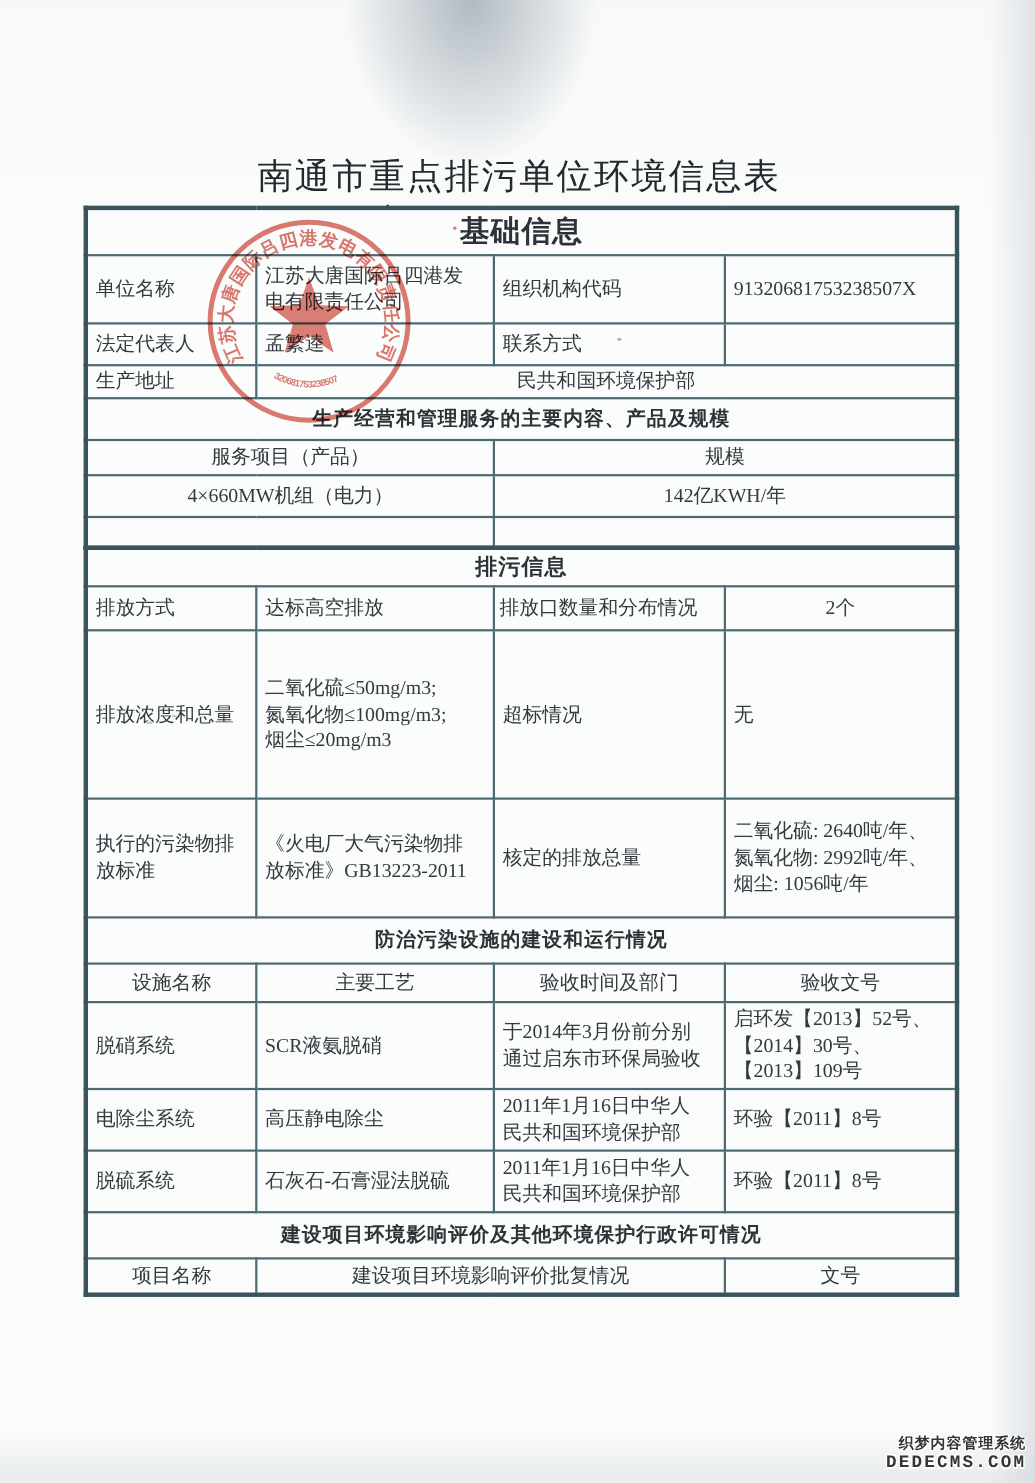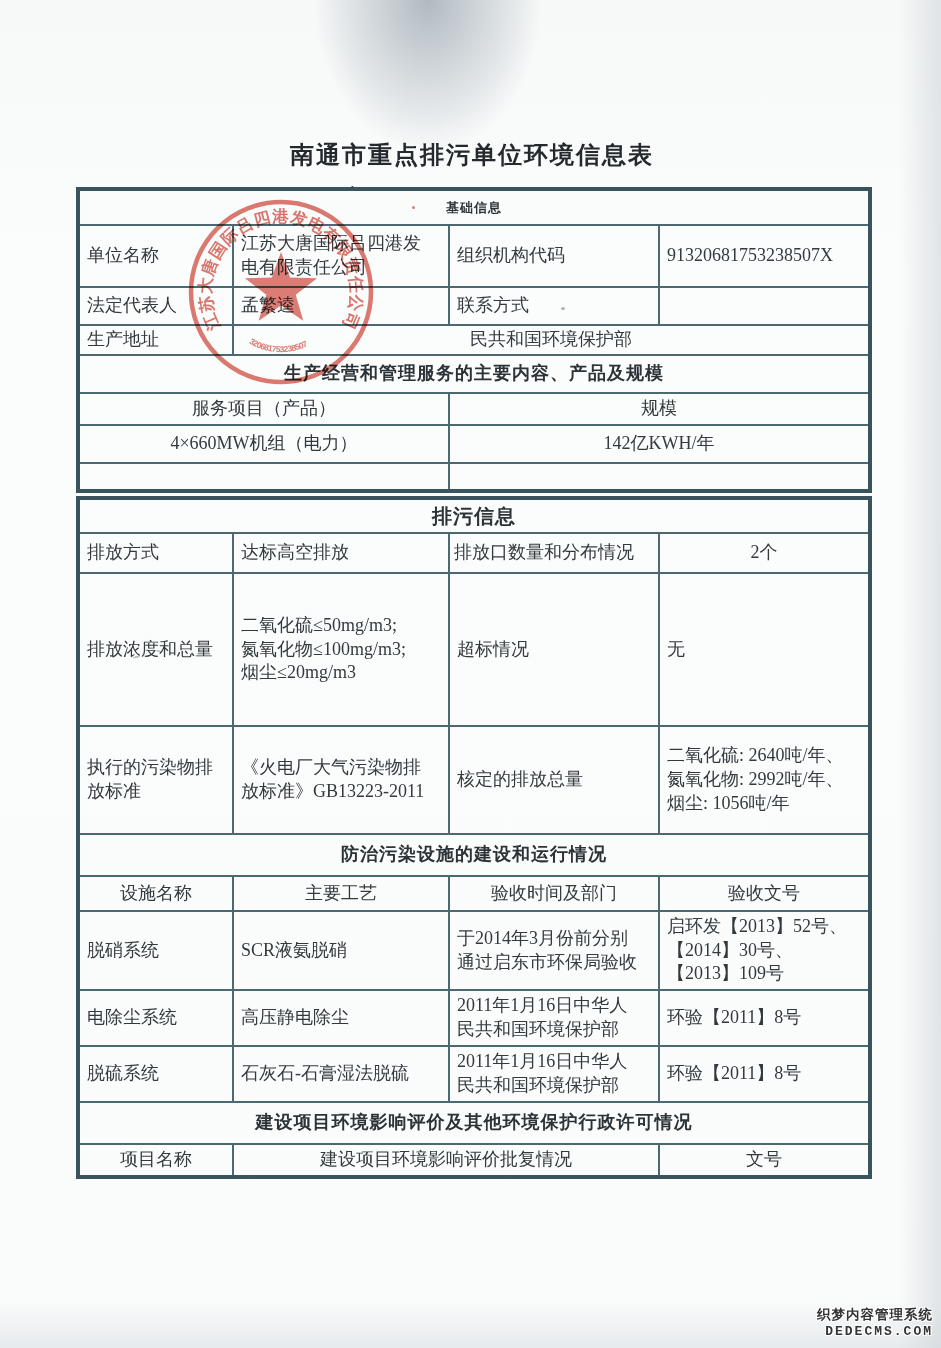--- a/index.html
+++ b/index.html
@@ -8,21 +8,21 @@
     font-family:"Liberation Serif","DejaVu Serif",serif;
     color:#333a3e;
     background:
       radial-gradient(150px 200px at 428px 0px, rgba(160,171,180,0.80), rgba(188,197,203,0.40) 52%, rgba(255,255,255,0) 76%),
       linear-gradient(90deg, rgba(255,255,255,0) 95.5%, rgba(203,210,215,0.55) 100%),
       linear-gradient(0deg, rgba(208,214,219,0.45) 0%, rgba(255,255,255,0) 3.5%),
       linear-gradient(180deg,#f7f8f8 0%,#fbfcfc 20%,#fafbfb 100%);
   }
   .title{
     position:absolute;left:76px;top:139px;width:792px;
-    text-align:center;font-size:24px;font-weight:bold;color:#24292d;
+    text-align:center;font-size:32px;font-weight:normal;color:#24292d;
     letter-spacing:2px;margin:0;
   }
   table.doc{
     position:absolute;left:76px;border-collapse:collapse;table-layout:fixed;
     width:792px;
   }
   table.doc{border:4px solid #3a545d;}
   table.doc td{
     border:2px solid #4c6871;
     font-size:18px;line-height:1.32;
@@ -41,39 +41,39 @@
   
   .speck{position:absolute;border-radius:50%;}
   
   .wm{
     position:absolute;right:8px;bottom:9px;text-align:right;
     font-family:"Liberation Sans","DejaVu Sans",sans-serif;
     color:#343434;
     text-shadow:-1px -1px 0 #fff,1px -1px 0 #fff,-1px 1px 0 #fff,1px 1px 0 #fff;
   }
   .wm-cn{font-size:13.5px;font-weight:bold;letter-spacing:1px;}
-  .wm-en{font-size:13px;font-weight:bold;letter-spacing:2px;font-family:"Liberation Mono","DejaVu Sans Mono",monospace;}
+  .wm-en{font-size:16px;font-weight:bold;letter-spacing:2px;font-family:"Liberation Mono","DejaVu Sans Mono",monospace;}
 </style>
 </head>
 <body>
 
 <div class="page">
 
   <h1 class="title">南通市重点排污单位环境信息表</h1>
 
   <table class="doc" style="top:187px;">
     <colgroup>
         <col style="width:155px">
         <col style="width:216px">
         <col style="width:210px">
         <col style="width:211px">
       </colgroup>
     <tbody>
         <tr style="height:36px">
-      <td colspan="4" class="sec" style="font-size:13px">基础信息</td>
+      <td colspan="4" class="sec" style="font-size:27px">基础信息</td>
     </tr>
     <tr style="height:62px">
       <td>单位名称</td>
       <td class="pre">江苏大唐国际吕四港发
 电有限责任公司</td>
       <td>组织机构代码</td>
       <td class="code">91320681753238507X</td>
     </tr>
     <tr style="height:38px">
       <td>法定代表人</td>

